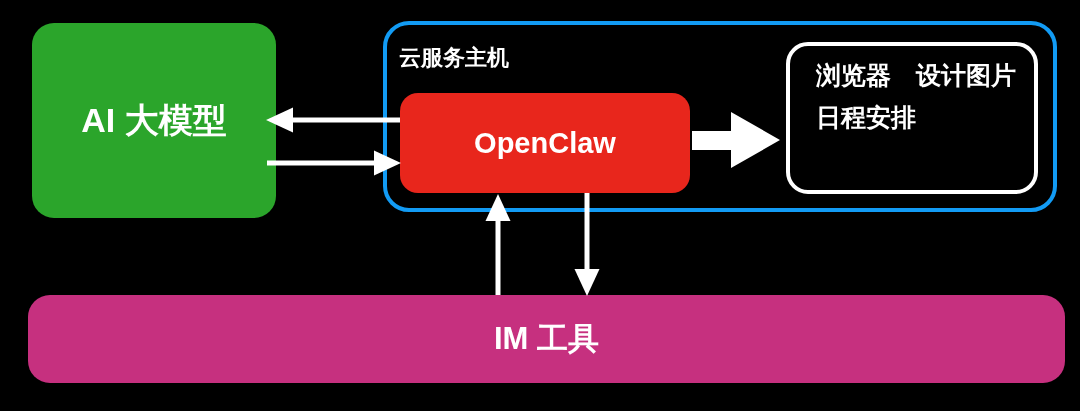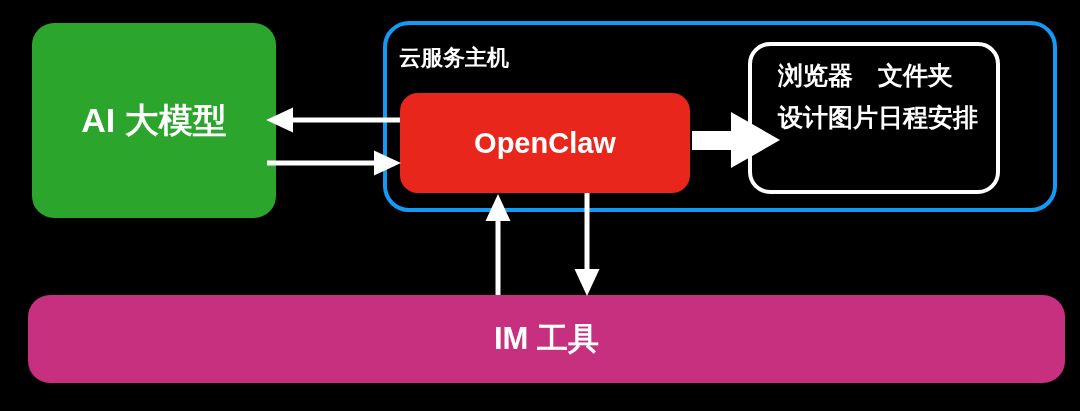--- a/index.html
+++ b/index.html
@@ -50,21 +50,21 @@
   }
   .openclaw {
     left: 400px; top: 93px;
     width: 290px; height: 100px;
     background: var(--openclaw, #E8261C);
     border-radius: 18px;
     font-size: 29px;
   }
   .capabilities {
     position: absolute;
-    left: 748px; top: 42px;
+    left: 786px; top: 42px;
     width: 252px; height: 152px;
     box-sizing: border-box;
     border: 4px solid var(--text, #fff);
     border-radius: 22px;
     display: grid;
     grid-template-columns: max-content max-content;
     grid-template-rows: 1fr 1fr 1fr;
     justify-content: space-between;
     align-items: center;
     padding: 8px 26px;
@@ -110,21 +110,20 @@
 
   <div class="node cloud-host"></div>
   <div class="cloud-host-label">云服务主机</div>
 
   <div class="node openclaw">
     <span>OpenClaw</span>
   </div>
 
   <div class="capabilities">
     <span class="capability">浏览器</span>
-    <span class="capability">文件夹</span>
     <span class="capability">设计图片</span>
     <span class="capability">日程安排</span>
   </div>
 
   <div class="node im-tool">
     <span>IM 工具</span>
   </div>
 
   <svg class="arrows" viewBox="0 0 1080 411" xmlns="http://www.w3.org/2000/svg">
 

